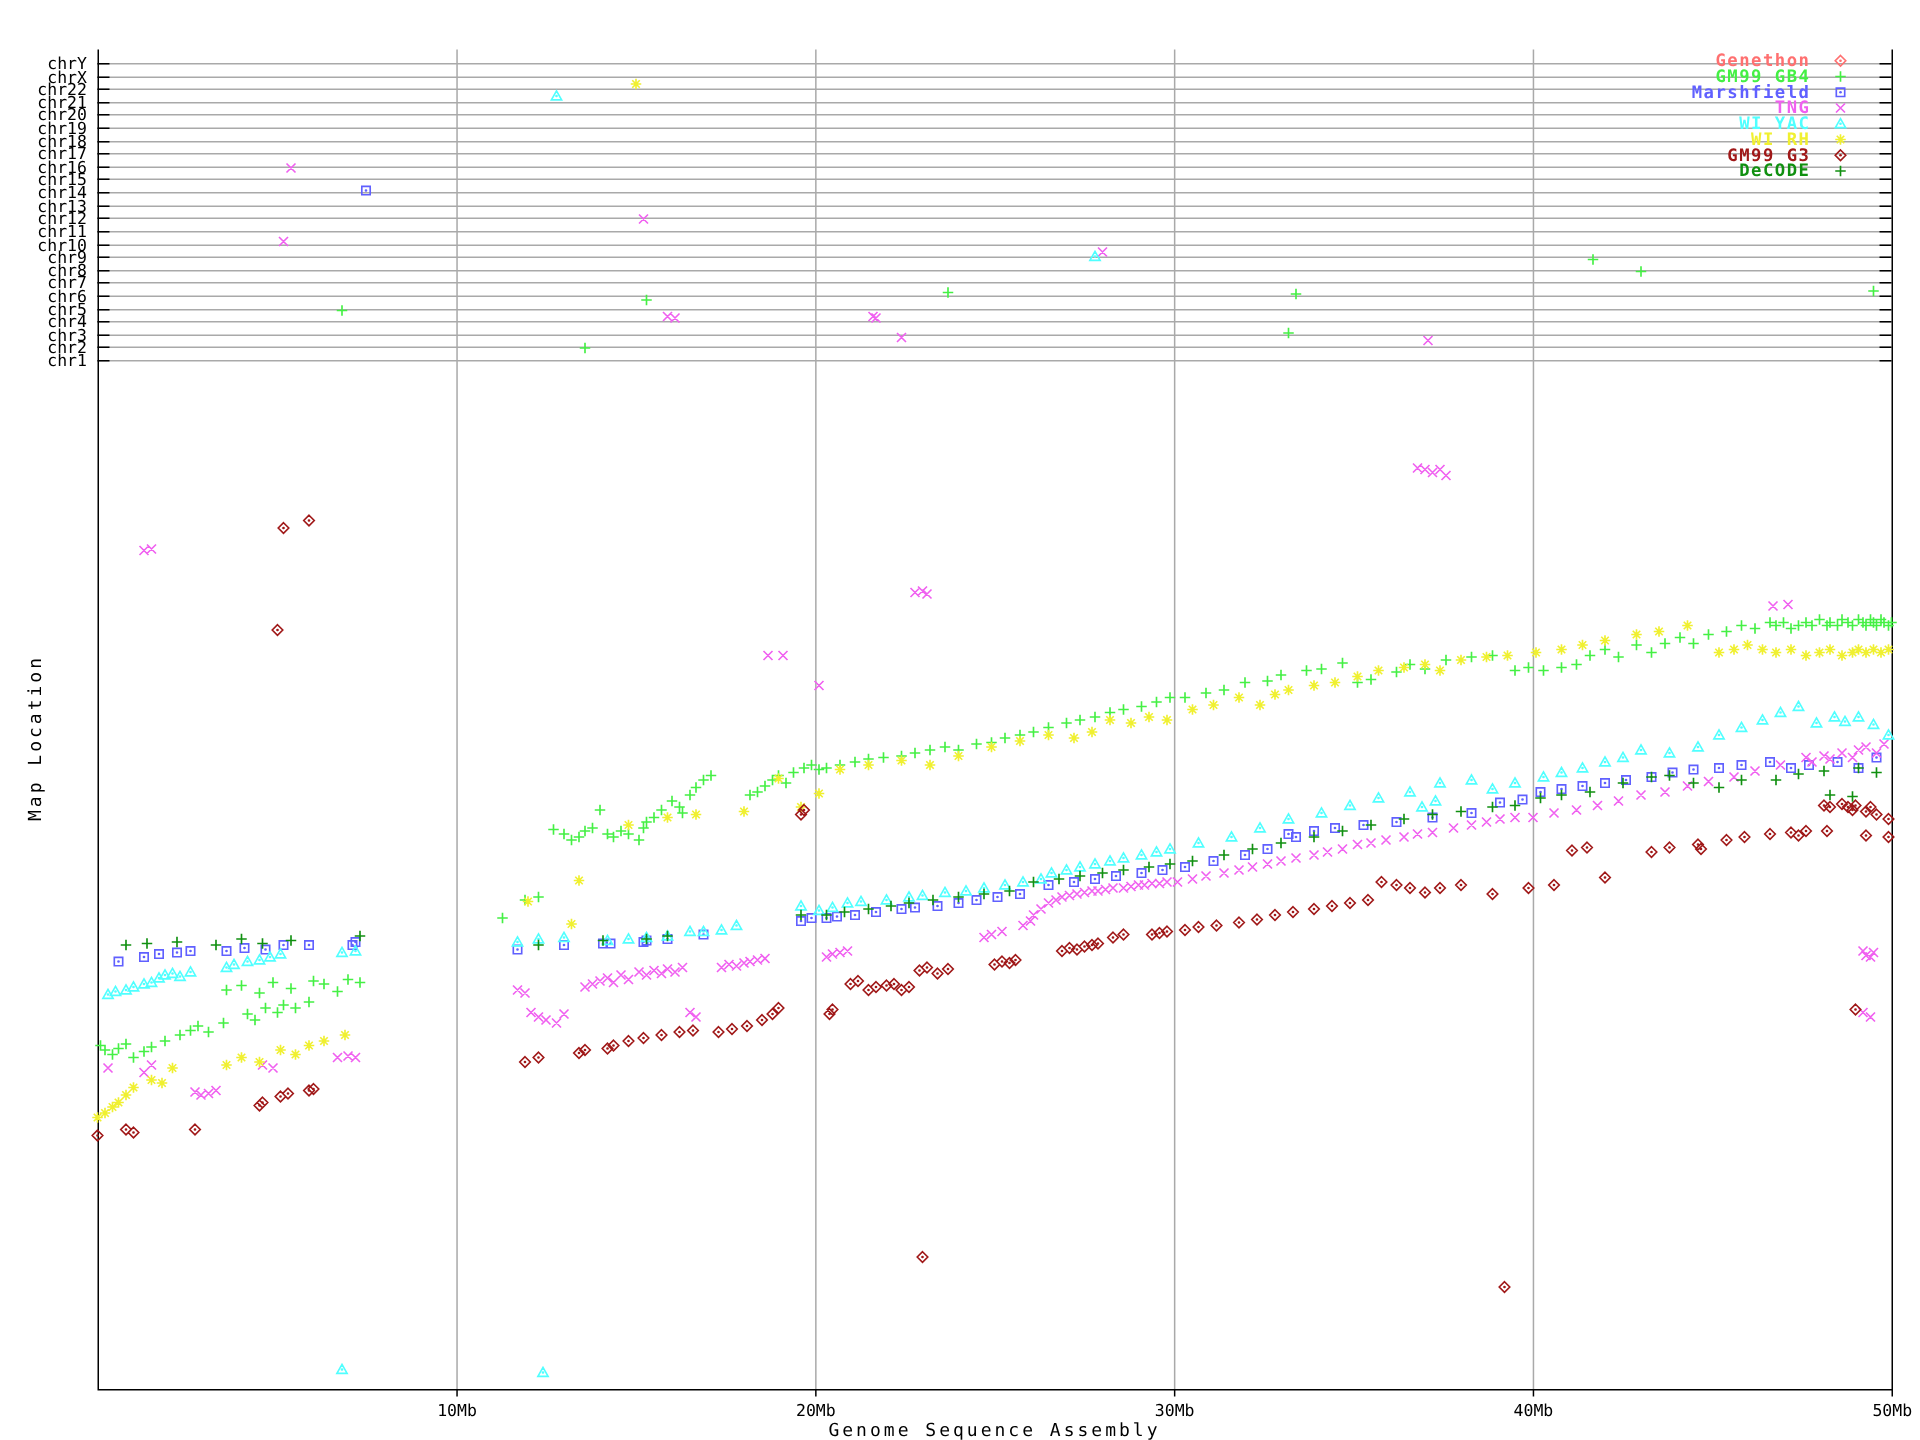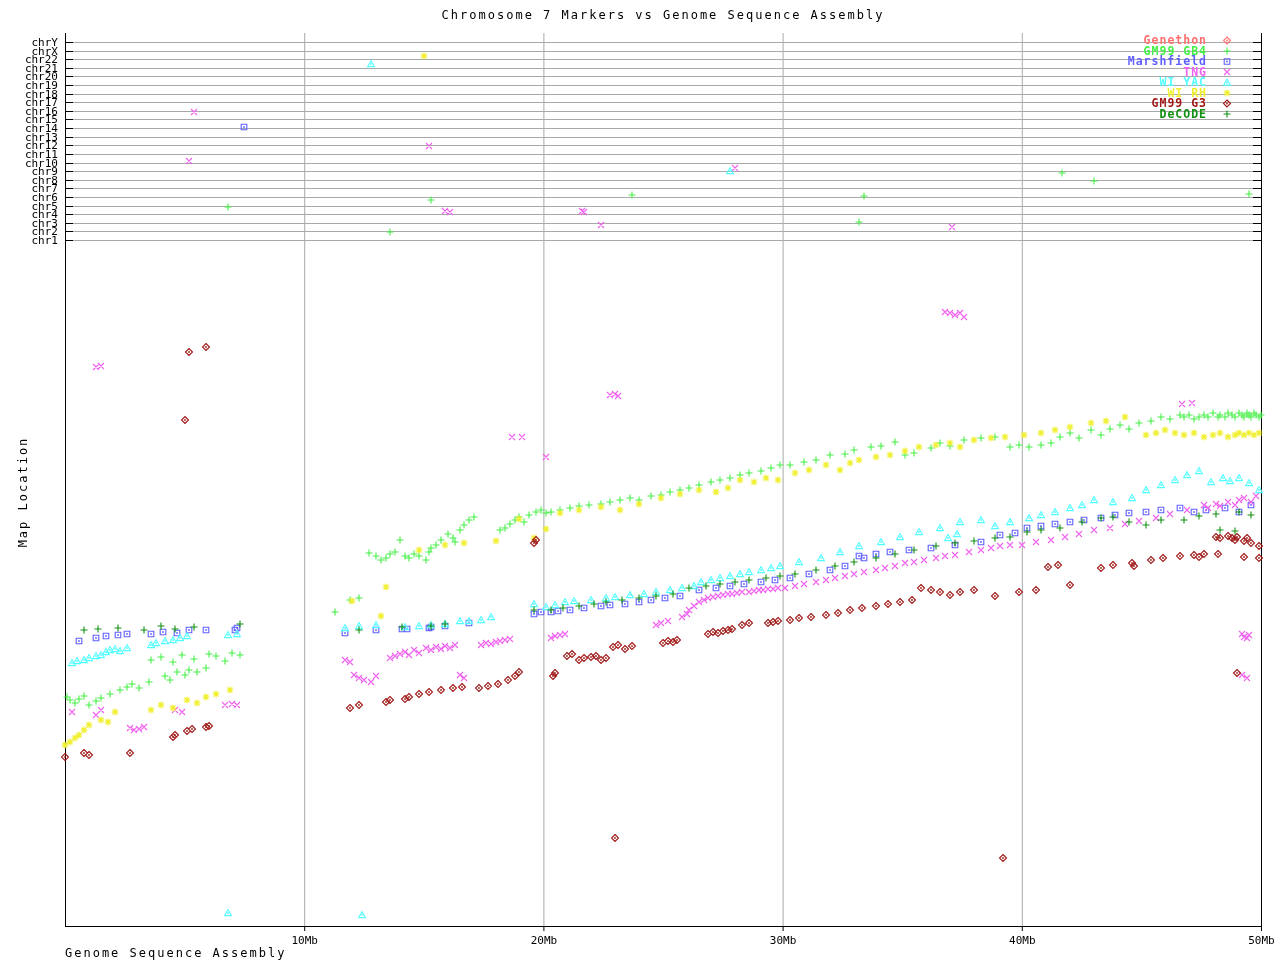--- a/index.html
+++ b/index.html
@@ -1,30 +1,29 @@
 <!DOCTYPE html>
 <html><head>
 <meta charset="utf-8">
 <style>
   html,body{margin:0;padding:0;background:#ffffff;}
   .page{position:relative;width:1280px;height:960px;background:#fff;
         font-family:"DejaVu Sans Mono", monospace;color:#000;overflow:hidden;}
   .chart-title{position:absolute;top:8px;left:65px;width:1196px;text-align:center;
         font-size:12px;letter-spacing:2px;white-space:pre;}
-  .x-label{position:absolute;top:946px;left:65px;width:1196px;text-align:left;
+  .x-label{position:absolute;top:946px;left:65px;width:1196px;text-align:center;
         font-size:12px;letter-spacing:2px;}
   .y-label{position:absolute;top:485px;left:-42px;width:130px;text-align:center;
         font-size:12px;letter-spacing:2px;transform:rotate(-90deg);}
   svg text{font-family:"DejaVu Sans Mono", monospace;}
 </style>
 </head>
 <body>
 
 <div class="page">
-  <div class="chart-title">Chromosome 7 Markers vs Genome Sequence Assembly</div>
   <div class="y-label">Map Location</div>
   <div class="x-label">Genome Sequence Assembly</div>
   <svg id="plot" width="1280" height="960" viewBox="0 0 1280 960">
       <g>
         <line x1="304.70000000000005" y1="33" x2="304.70000000000005" y2="926" stroke="#a9a9a9" stroke-width="1"></line>
         <line x1="543.9000000000001" y1="33" x2="543.9000000000001" y2="926" stroke="#a9a9a9" stroke-width="1"></line>
         <line x1="783.1" y1="33" x2="783.1" y2="926" stroke="#a9a9a9" stroke-width="1"></line>
         <line x1="1022.3000000000001" y1="33" x2="1022.3000000000001" y2="926" stroke="#a9a9a9" stroke-width="1"></line>
       </g>
       <g>

